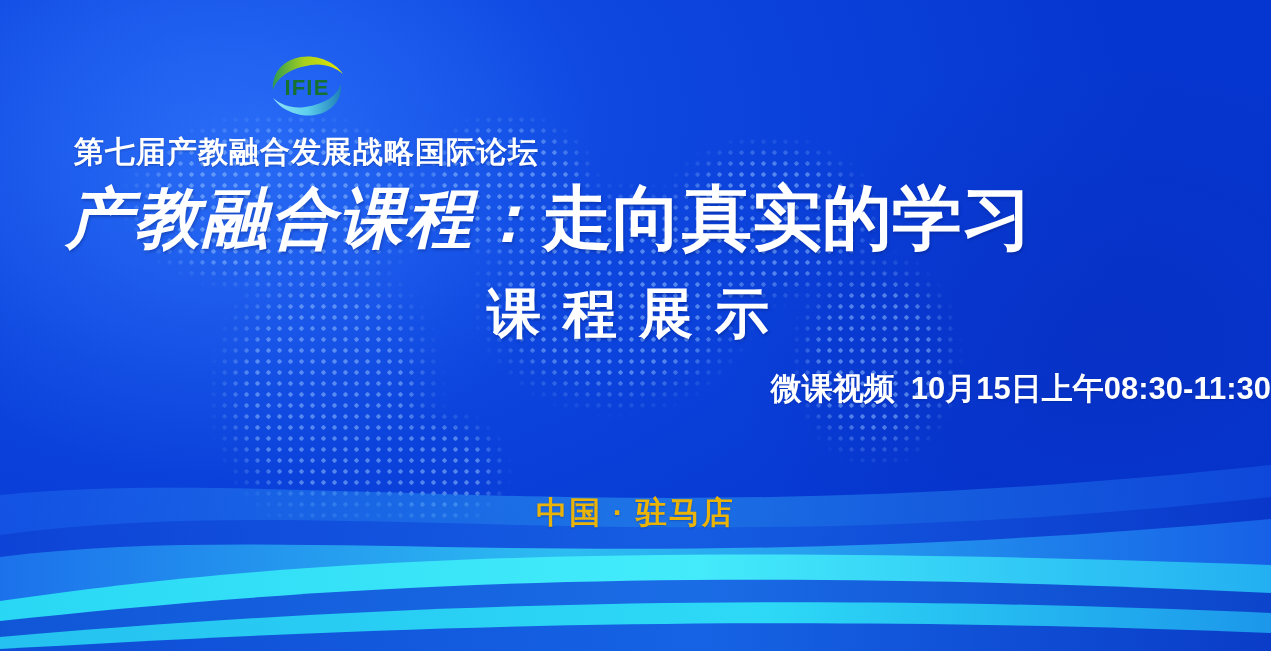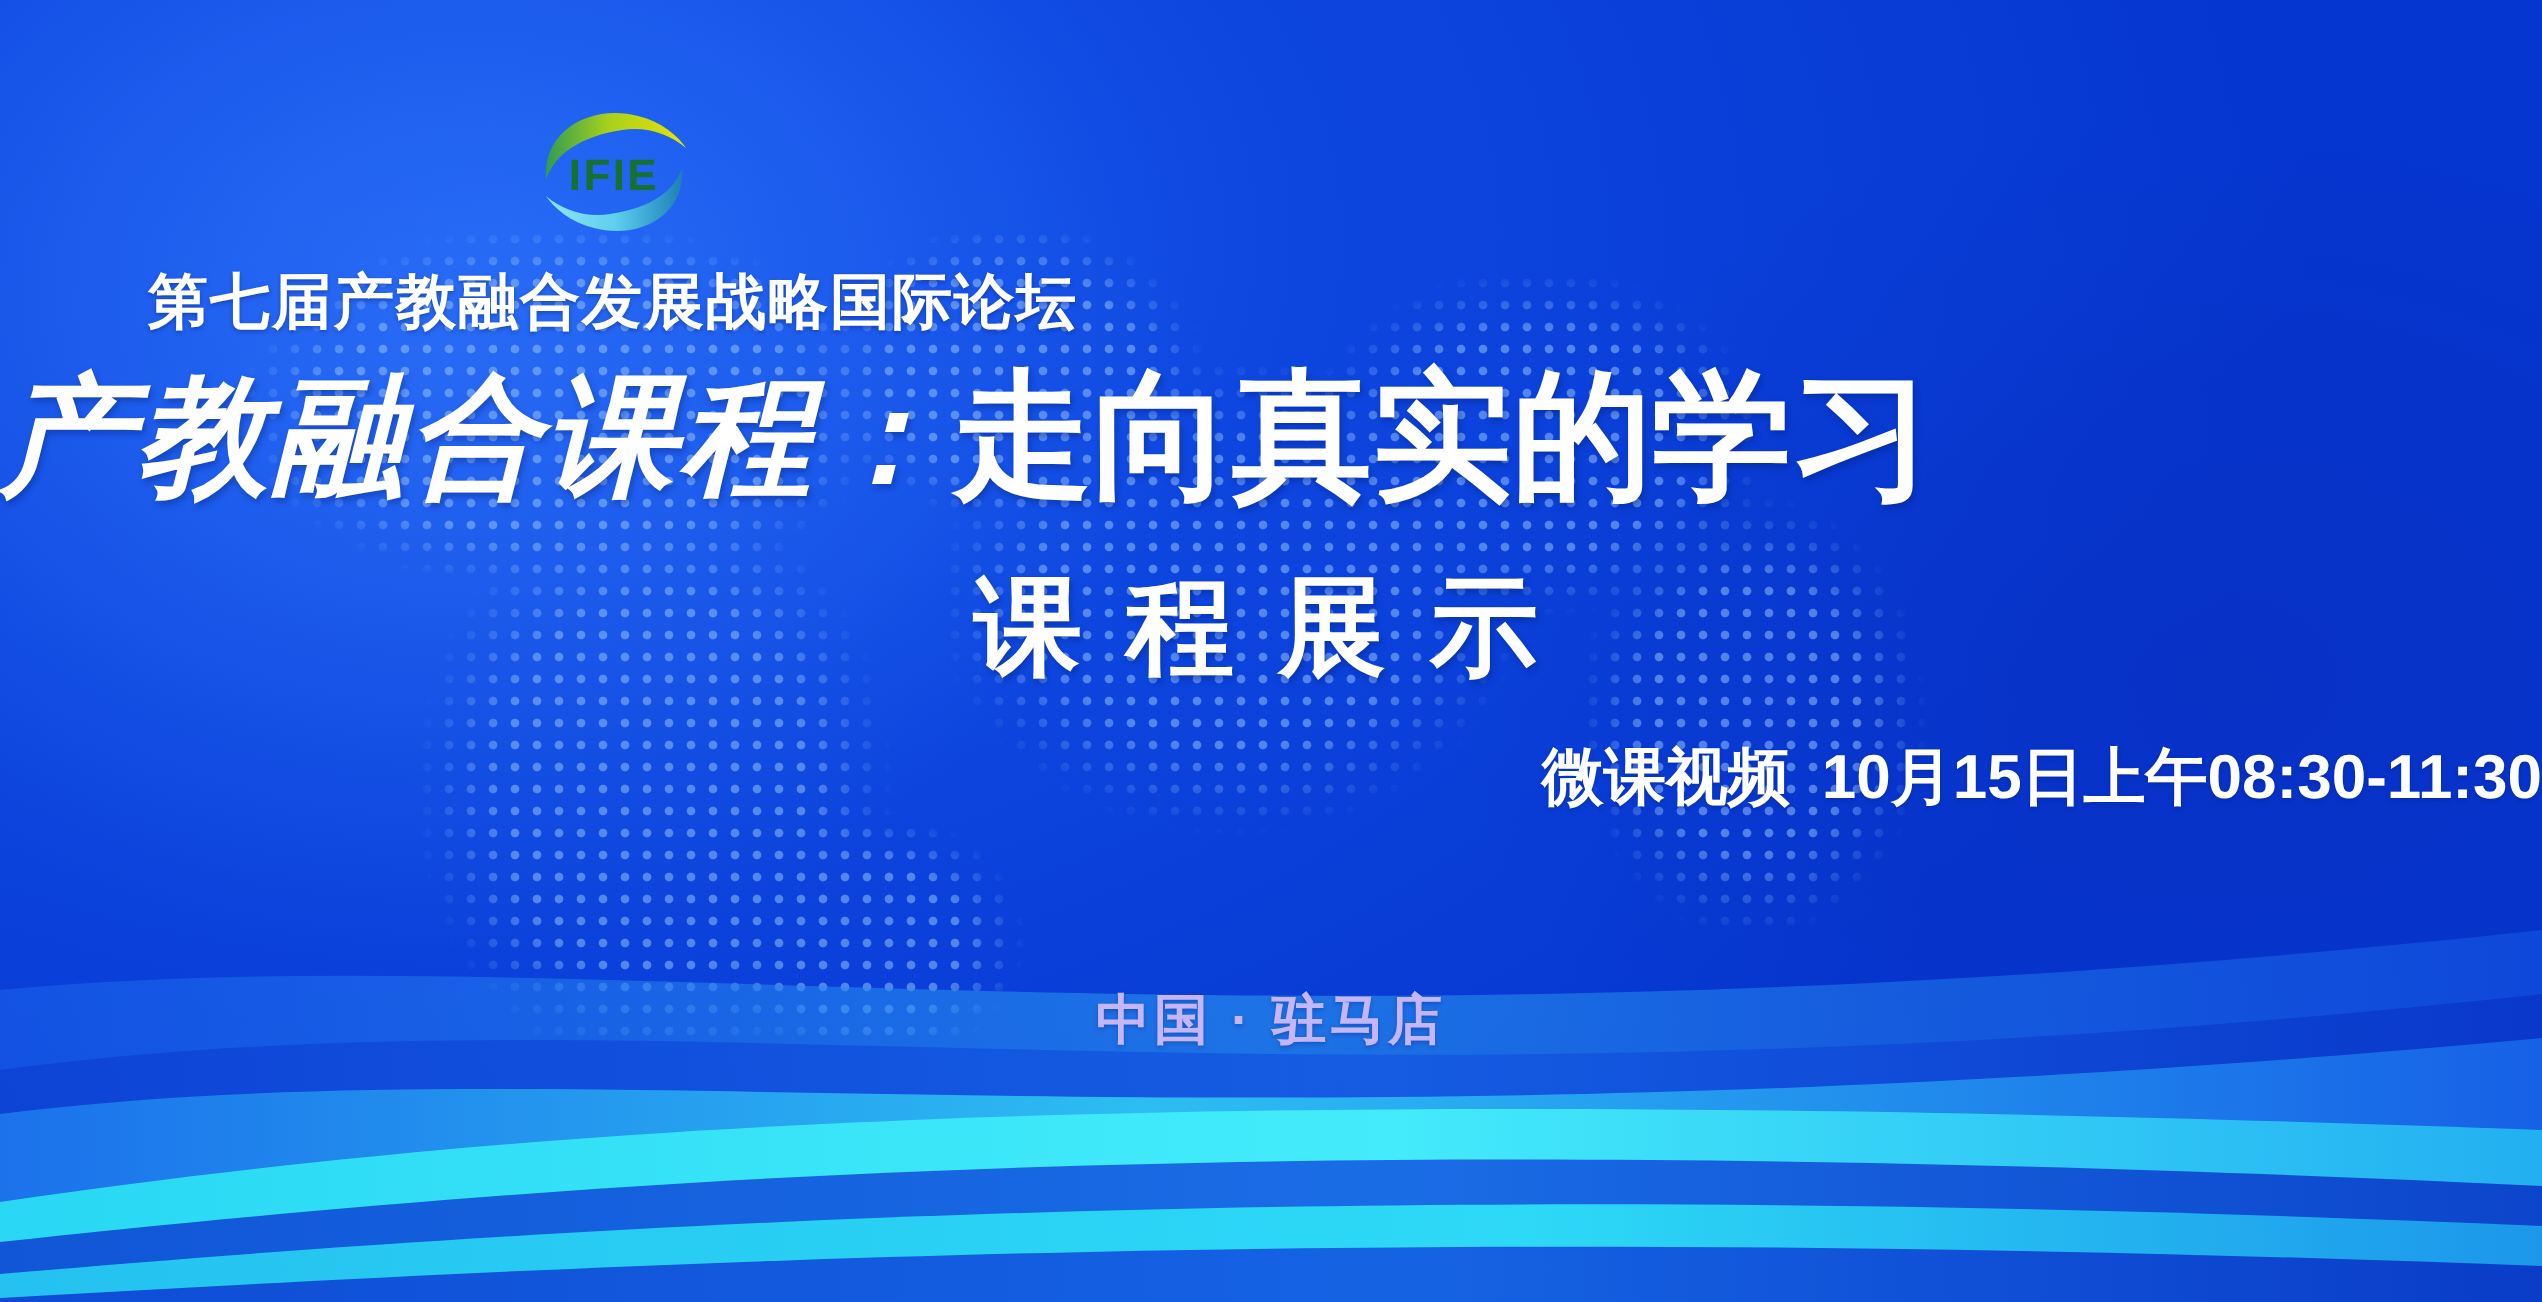--- a/index.html
+++ b/index.html
@@ -118,22 +118,23 @@
     font-size: 9.5px;
     vertical-align: super;
     line-height: 0;
   }
 
   
   .title-row {
     position: absolute;
     left: 0; top: 172px;
     width: 1020px;
-    text-align: left;
+    text-align: right;
     white-space: nowrap;
+    padding-left: 12px;
   }
   .title-brush {
     font-family: "DejaVu Serif", "Liberation Serif", serif;
     font-size: 66px;
     font-weight: 700;
     font-style: italic;
     color: #ffffff;
     letter-spacing: 2px;
     vertical-align: middle;
     text-shadow: 1px 2px 3px rgba(0,25,110,.35);
@@ -179,23 +180,23 @@
   .schedule-label { margin-right: 16px; }
 
   
   .location {
     position: absolute;
     left: 0; top: 492px;
     width: 1271px;
     text-align: center;
   }
   .location-cn {
-    font-size: 27px;
-    font-weight: 700;
-    color: #c4b5fd;
+    font-size: 31px;
+    font-weight: 700;
+    color: #eab308;
     letter-spacing: 2px;
     line-height: 1.35;
     text-shadow: 0 1px 2px rgba(0,25,110,.3);
   }
   .location-en {
     font-size: 29px;
     font-weight: 700;
     color: #ffffff;
     letter-spacing: .4px;
     line-height: 1.3;

